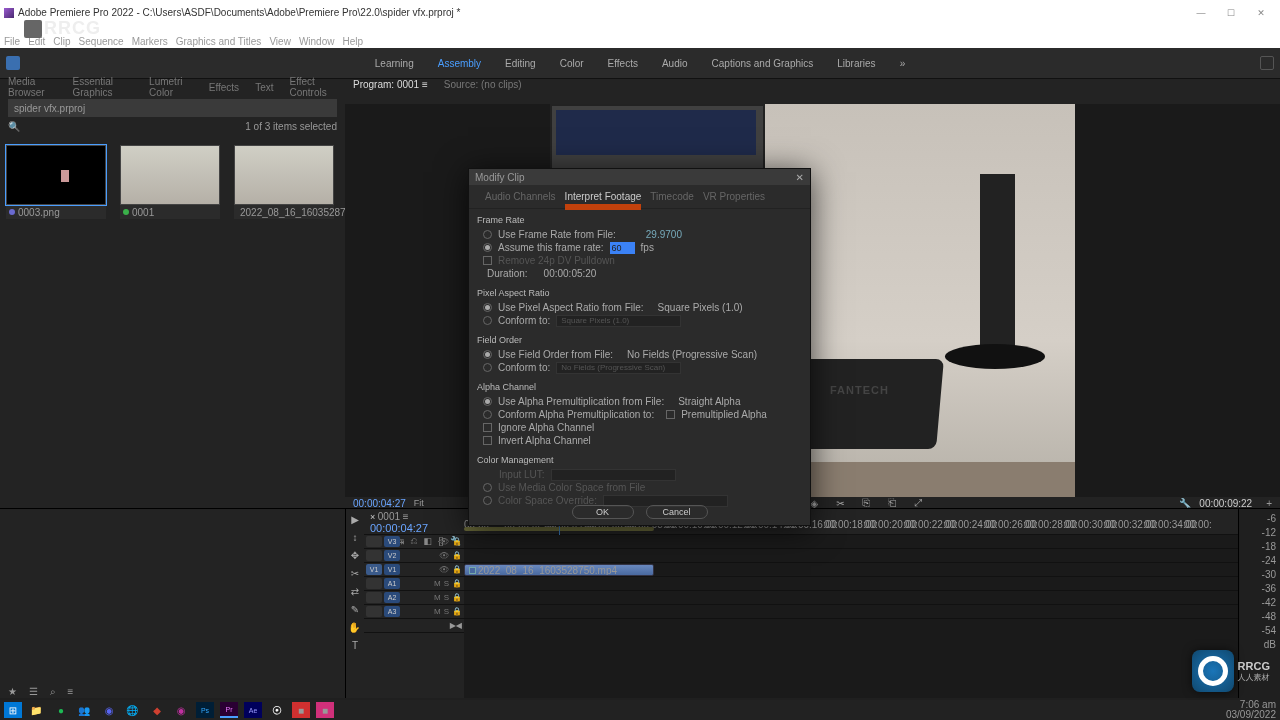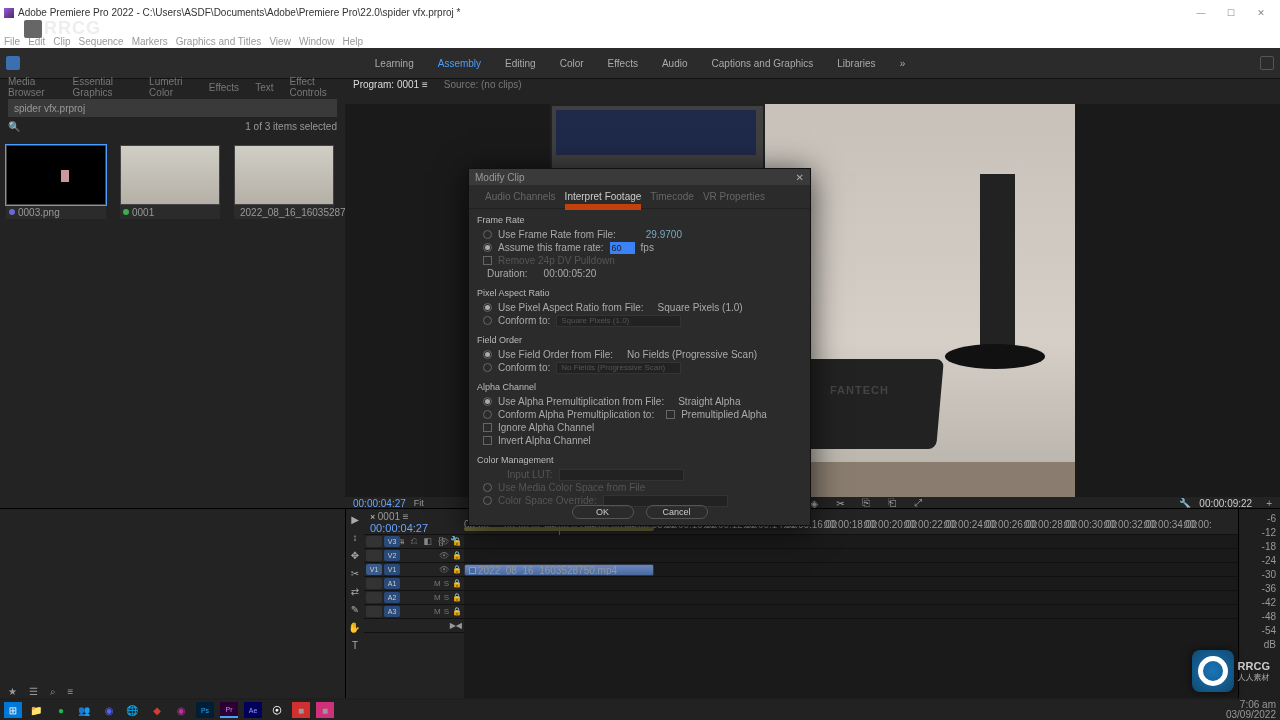--- a/index.html
+++ b/index.html
@@ -466,21 +466,21 @@
           <span class="lbl">Ignore Alpha Channel</span>
         </div>
       <div class="row">
           <span class="check"></span>
           <span class="lbl">Invert Alpha Channel</span>
         </div>
     </div>
     <div class="sect">
       <div class="h">Color Management</div>
       <div class="row">
-          <span class="lbl dis" style="margin-left:24px">Input LUT:</span>
+          <span class="lbl dis" style="margin-left:16px">Input LUT:</span>
           <span class="sel"></span>
         </div>
       <div class="row">
           <span class="radio"></span>
           <span class="lbl dis">Use Media Color Space from File</span>
         </div>
       <div class="row">
           <span class="radio"></span>
           <span class="lbl dis">Color Space Override:</span>
           <span class="sel"></span>

